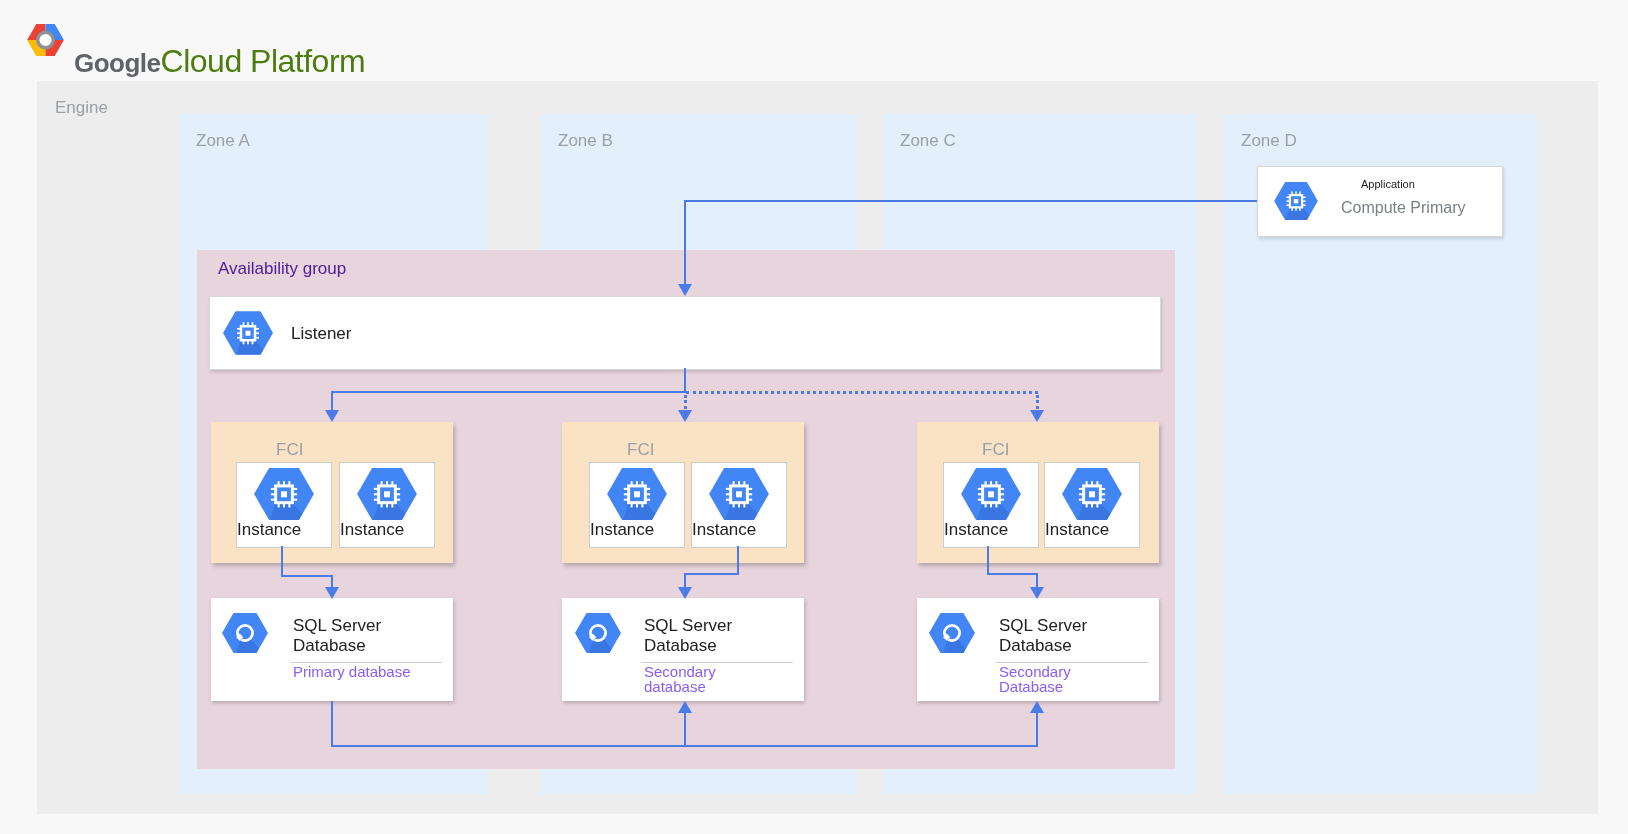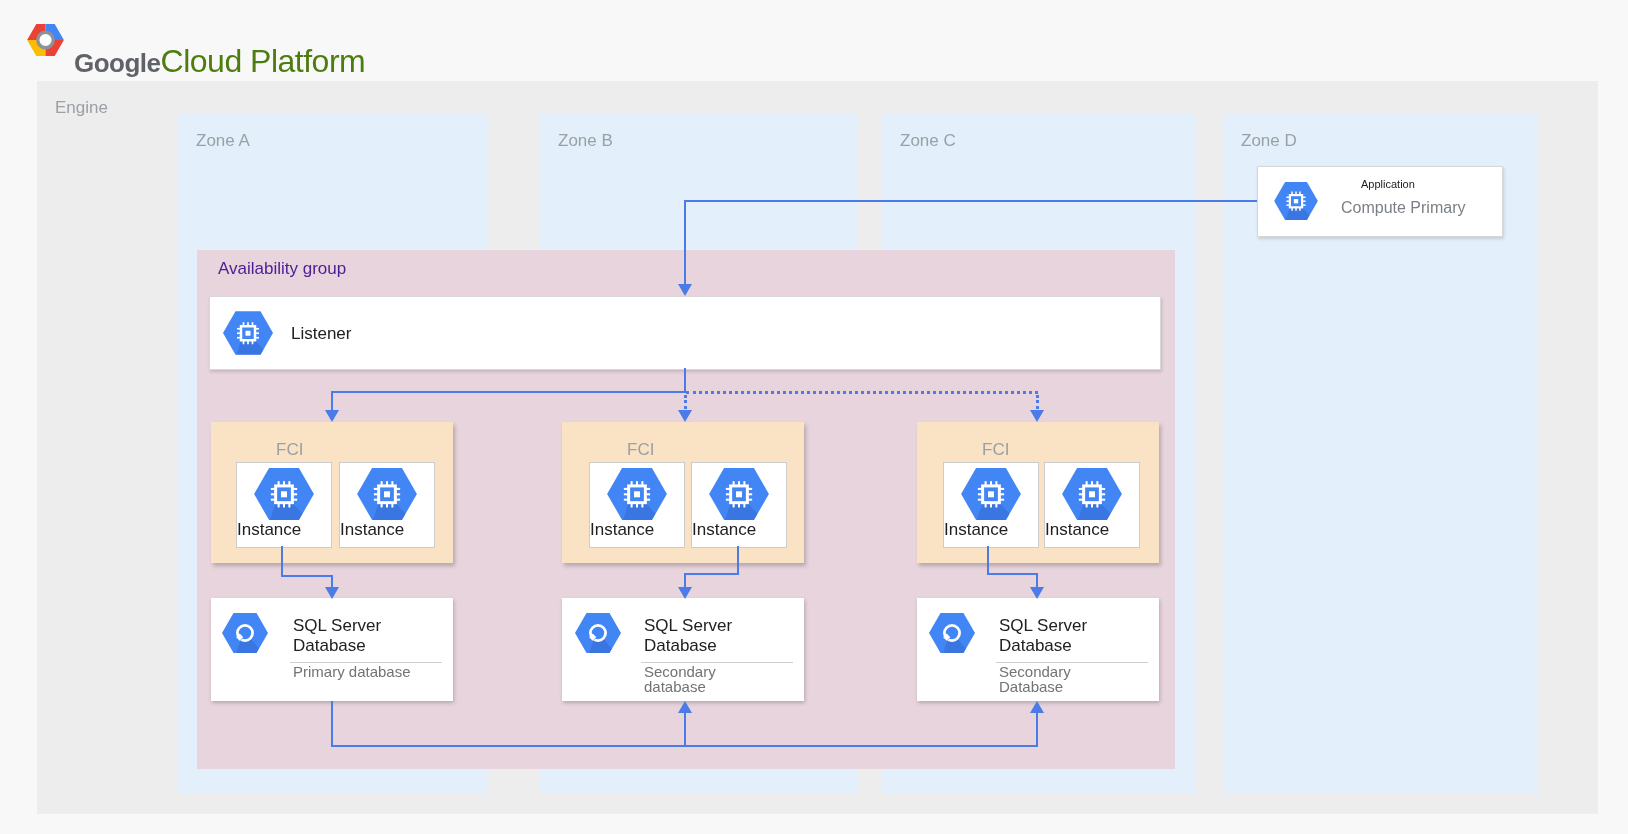--- a/index.html
+++ b/index.html
@@ -27,21 +27,21 @@
   .line-v{position:absolute;width:2px;background:#4a7be6;}
   .dot-h{position:absolute;height:0;border-top:3px dotted #4a7be6;}
   .dot-v{position:absolute;width:0;border-left:3px dotted #4a7be6;}
   .arr-down{position:absolute;width:0;height:0;border-left:7px solid transparent;
             border-right:7px solid transparent;border-top:12px solid #4a7be6;}
   .arr-up{position:absolute;width:0;height:0;border-left:7px solid transparent;
           border-right:7px solid transparent;border-bottom:12px solid #4a7be6;}
   
   .db-title{position:absolute;left:82px;top:18px;font-size:17px;line-height:20px;color:#212121;}
   .db-divider{position:absolute;left:79px;right:11px;top:64px;height:1px;background:#cfcfcf;}
-  .db-sub{position:absolute;left:82px;top:66px;font-size:15px;line-height:15px;color:#737373;}
+  .db-sub{position:absolute;left:82px;top:66px;font-size:15px;line-height:15px;color:#8b5cf6;}
   .inst{position:absolute;width:94px;height:84px;background:#fff;border:1px solid #cccccc;}
   .inst .ilabel{position:absolute;left:0;right:0;top:57px;text-align:left;font-size:17px;color:#212121;}
   .fci-label{position:absolute;left:17px;top:18px;margin-left:48px;}
   .zlabel{position:absolute;left:18px;top:17px;}
 </style>
 </head>
 <body>
 
 <svg width="0" height="0" style="position:absolute">
   <defs>

